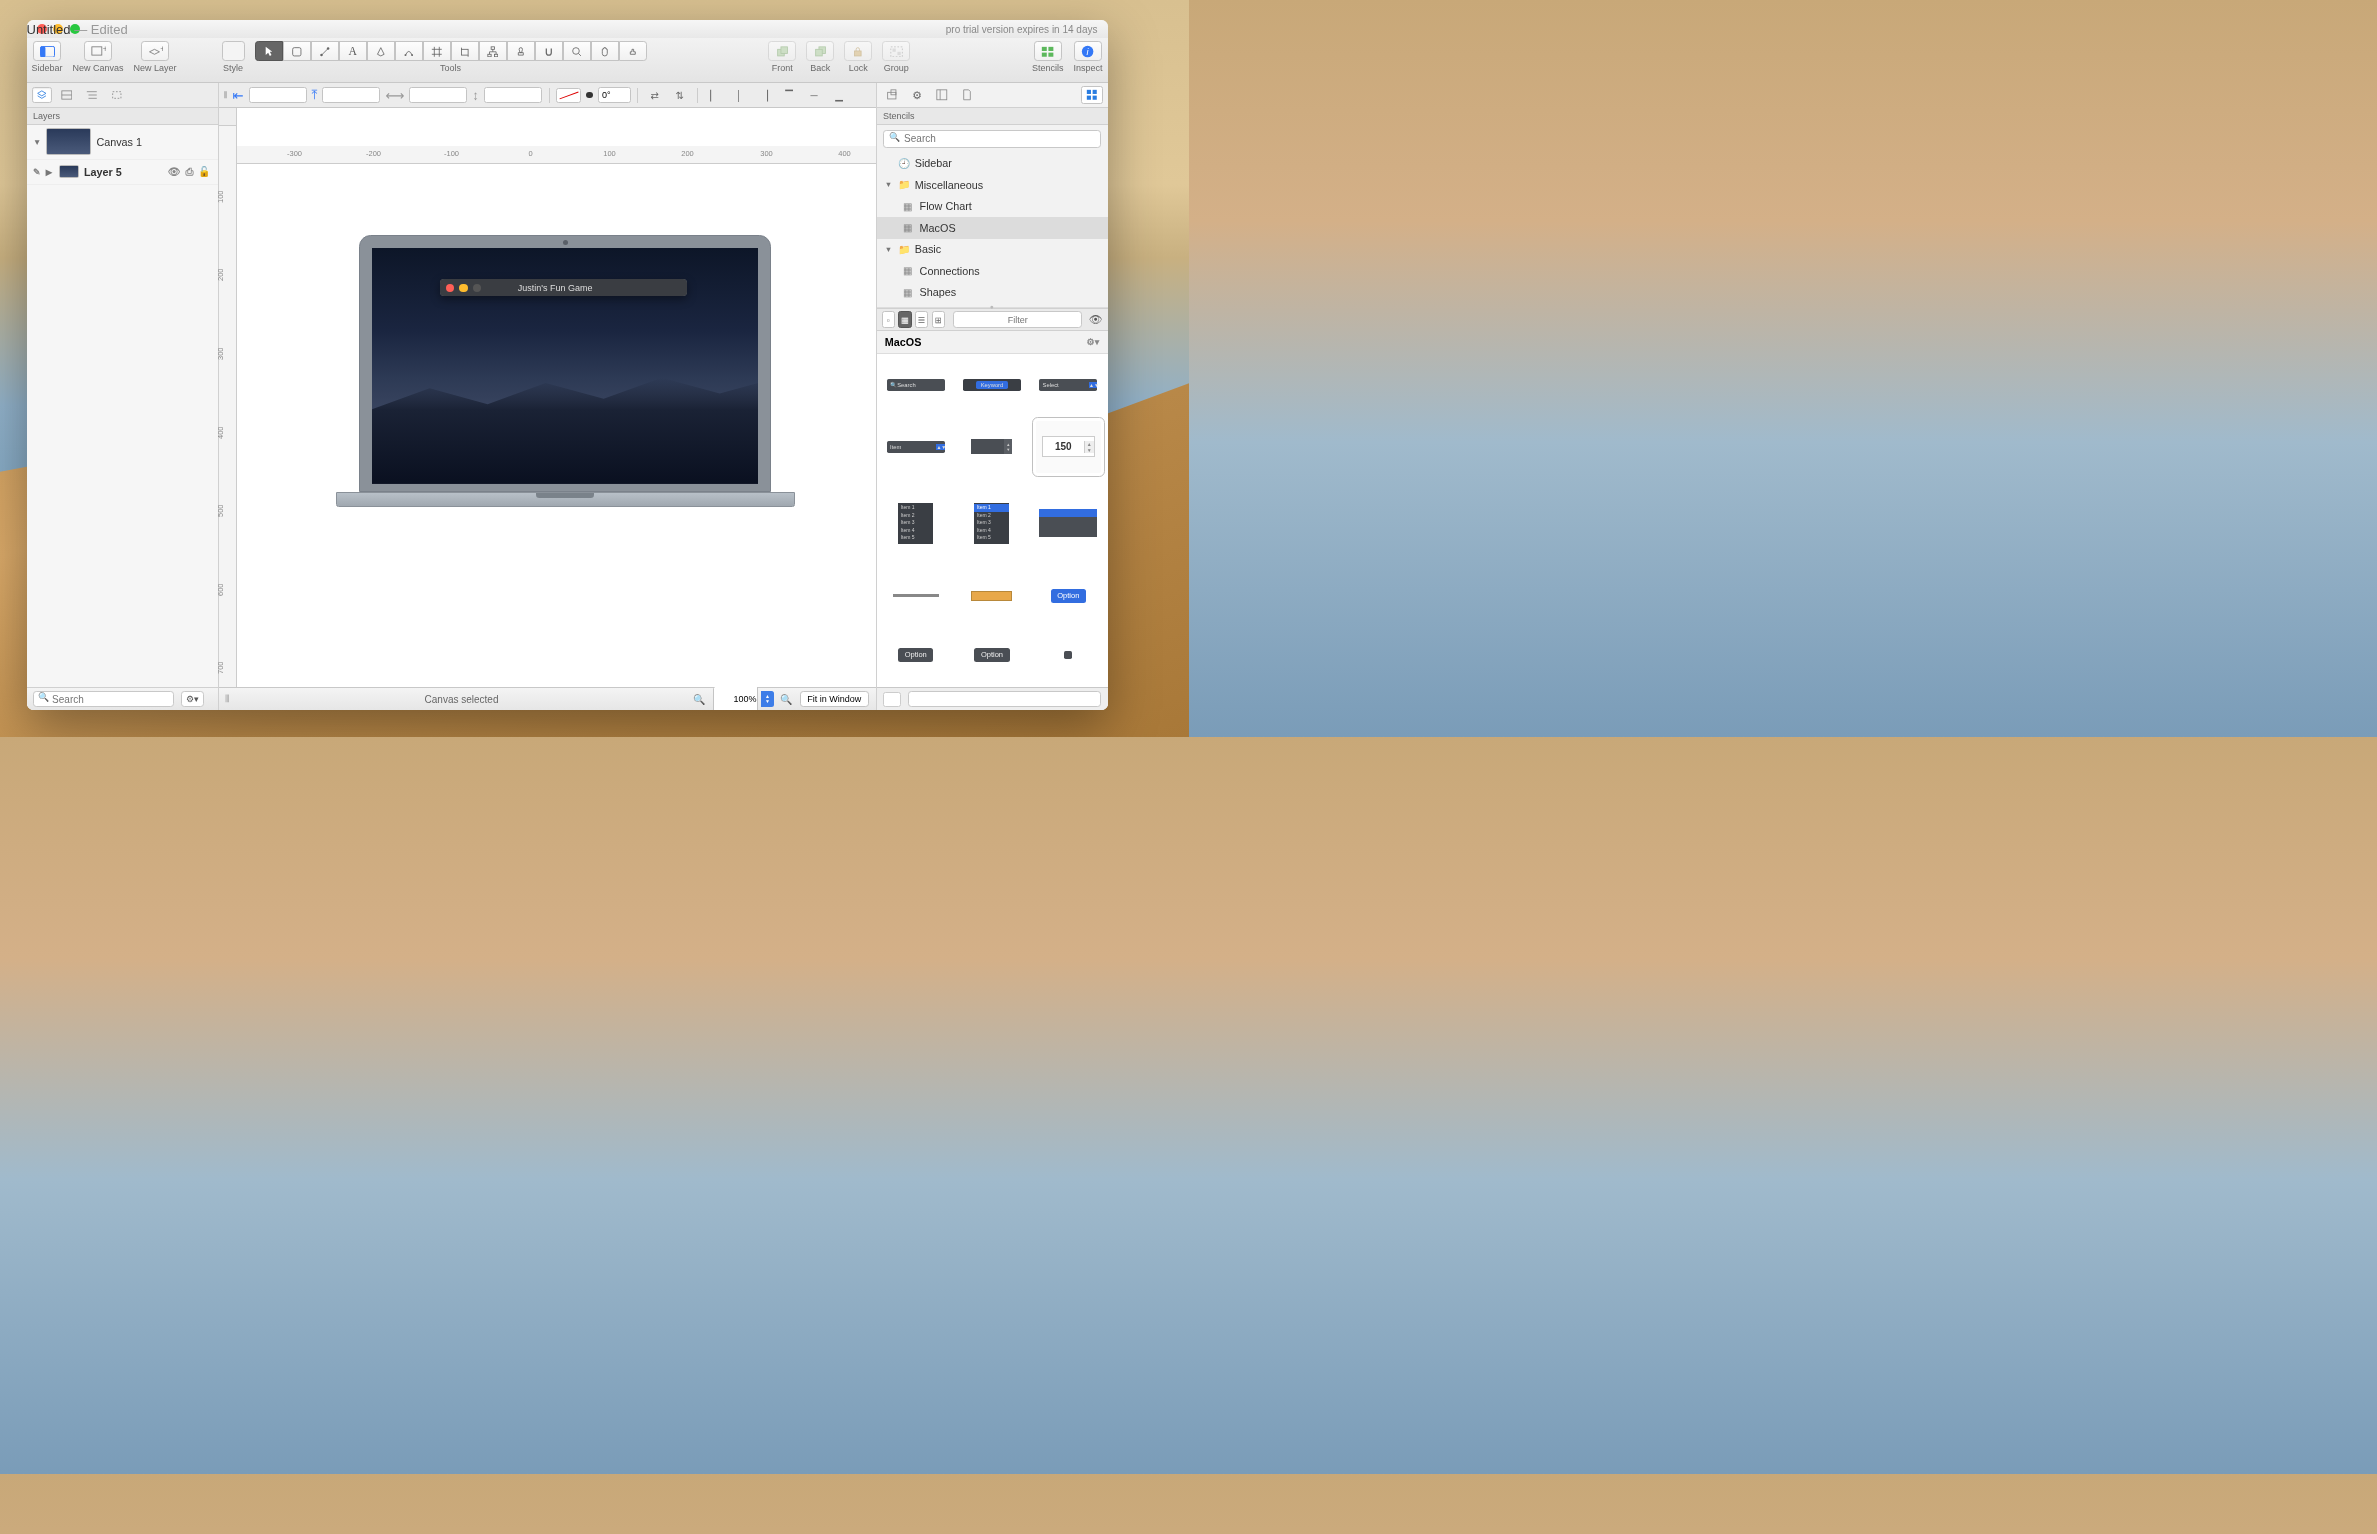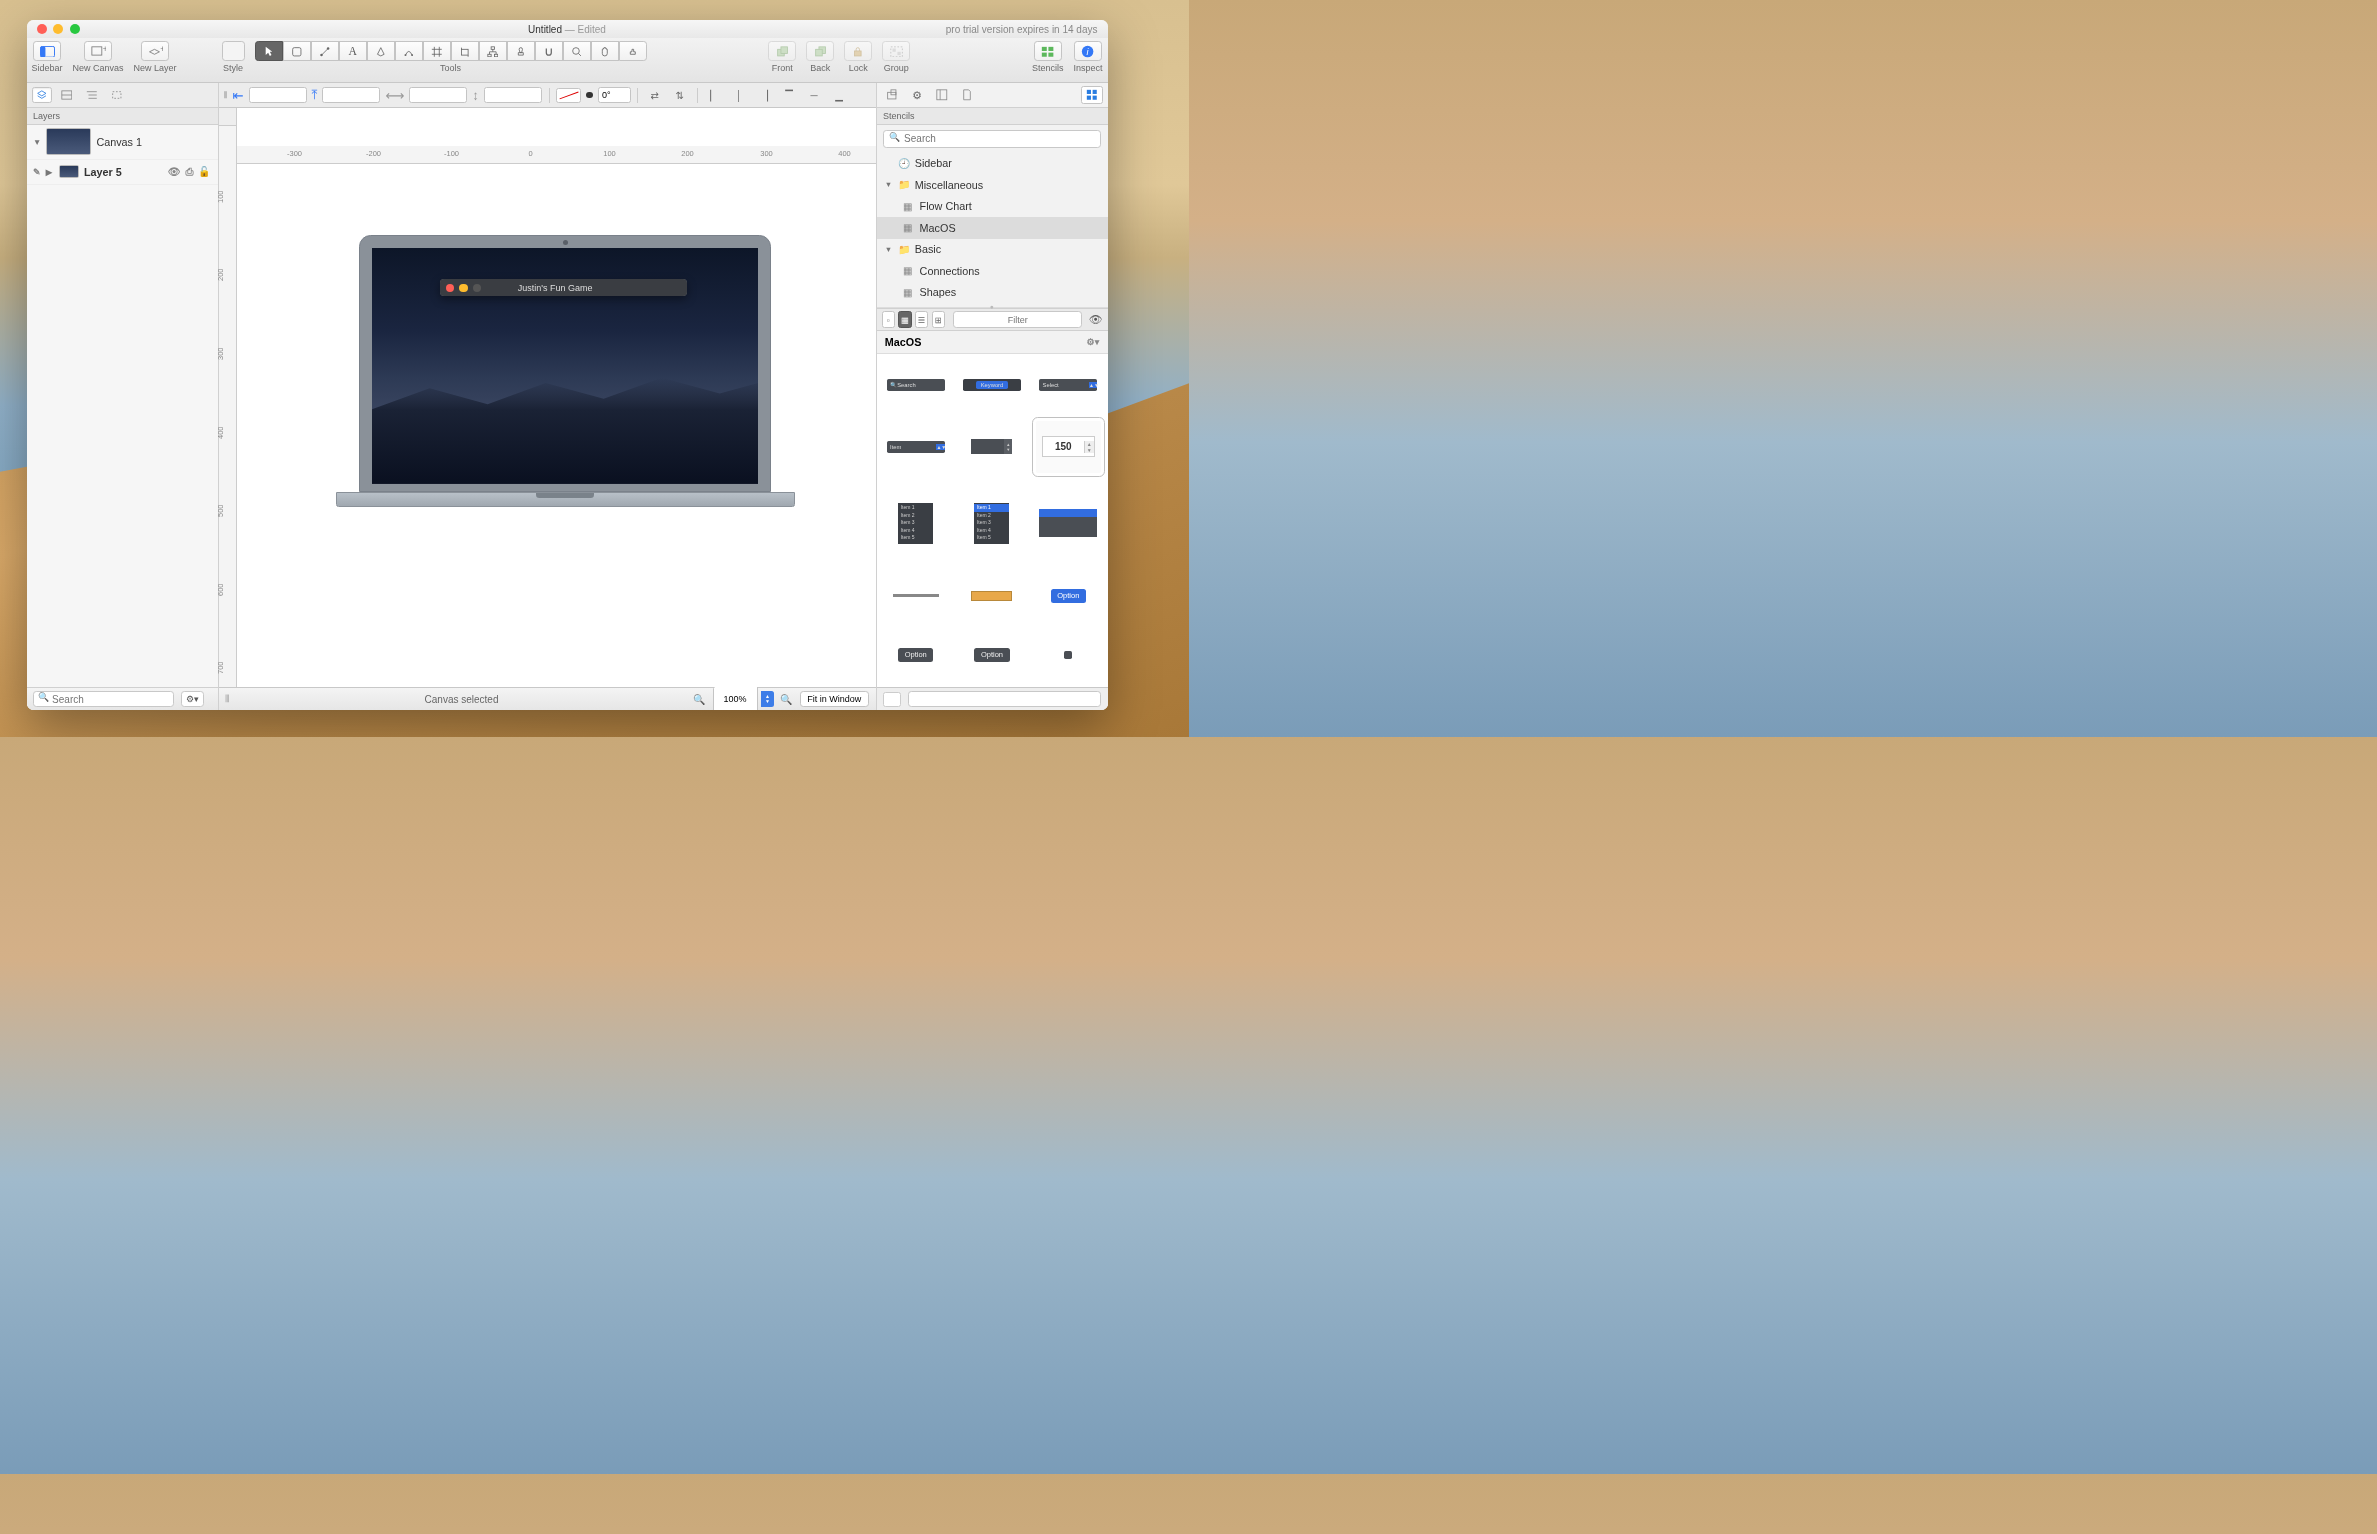--- a/index.html
+++ b/index.html
@@ -7,21 +7,21 @@
 .desert { position: absolute; inset: 0; background: linear-gradient(180deg, #d8c090 0%, #e0c898 25%, #c8b080 35%, #90b0c8 55%, #6090b0 100%); }
 .desert::before { content:''; position:absolute; left:0; right:0; bottom:0; height:60%; background: linear-gradient(160deg, #c89858 0%, #d8a868 30%, #b88848 60%, #a87838 100%); clip-path: polygon(0 40%, 20% 30%, 40% 45%, 60% 25%, 80% 40%, 100% 20%, 100% 100%, 0 100%); }
 
 .window { position: absolute; left: 26.5px; top: 20px; width: 1081px; height: 690px; background: #ececec; border-radius: 6.6px; box-shadow: 0 16.6px 50px rgba(0,0,0,0.35); overflow: hidden; display: flex; flex-direction: column; }
 
 
 .titlebar { height: 18px; display: flex; align-items: center; position: relative; background: linear-gradient(#f6f6f6,#e8e8e8); border-bottom: 0px; }
 .traffic { display: flex; gap: 6.6px; padding-left: 10px; }
 .tl { width: 10px; height: 10px; border-radius: 50%; }
 .tl.red { background:#ff5f57; } .tl.yellow{background:#febc2e;} .tl.green{background:#28c840;}
-.title { position: absolute; left:0; right:0; text-align:center; font-size:10px; color:#333; pointer-events:none;}
+.title { position: absolute; left:0; right:0; font-size:13px; color:#333; pointer-events:none;}
 .title .edited { color:#999; }
 .trial { position:absolute; right:10px; font-size:10px; color:#888; }
 
 
 .toolbar { height: 45px; background: linear-gradient(#f2f2f2,#e4e4e4); border-bottom:0.8px solid #c8c8c8; display:flex; align-items:flex-start; padding: 3.3px 5px 0 5px; gap: 10px; }
 .tb-group { display:flex; flex-direction:column; align-items:center; gap:1.7px; }
 .tb-group-label { font-size:9px; color:#6a6a6a; }
 .tb-buttons { display:flex; gap:0; }
 .tb-btn { width:28px; height:20px; background:linear-gradient(#fdfdfd,#f1f1f1); border:0.8px solid #c4c4c4; display:flex; align-items:center; justify-content:center; font-size:10.8px; color:#555; }
 .tb-btn:first-child { border-radius:3.3px 0 0 3.3px; }
@@ -142,21 +142,21 @@
 .st.selected-item { outline:1.7px solid #c0c0c0; outline-offset:3.3px; background:#fafafa; border-radius:1.7px;}
 
 
 .statusbar { height:23px; background:linear-gradient(#f4f4f4,#e6e6e6); border-top:0.8px solid #c8c8c8; display:flex; align-items:center; padding:0 6.6px; gap:6.6px; font-size:10px; color:#555;}
 .status-search { position:relative; }
 .status-search input { width:141px; height:16.6px; border:0.8px solid #c8c8c8; border-radius:3.3px; padding:0 5px 0 18px; font-size:10px; background:#fff; }
 .status-search::before { content:'🔍'; position:absolute; left:5px; top:1.7px; font-size:9px; color:#999;}
 .status-gear { width:23px; height:16.6px; border:0.8px solid #c8c8c8; border-radius:3.3px; background:#fff; display:flex; align-items:center; justify-content:center; font-size:9px;}
 .status-center { flex:1; text-align:center; color:#666; }
 .zoom-group { display:flex; align-items:center; gap:3.3px; }
-.zoom-input { width:45px; height:27px; border:0.8px solid #c4c4c4; background:#fff; font-size:9px; text-align:center; border-radius:2.5px 0 0 2.5px;}
+.zoom-input { width:45px; height:27px; border:0.8px solid #c4c4c4; background:#fff; font-size:9px; text-align:right; border-radius:2.5px 0 0 2.5px;}
 .zoom-arrow { width:13.2px; height:16.6px; background:#3d7de8; border-radius:0 2.5px 2.5px 0; display:flex; flex-direction:column; align-items:center; justify-content:center; color:#fff; font-size:5px; line-height:5px;}
 .fit-btn { height:16.6px; padding:0 6.6px; border:0.8px solid #c4c4c4; background:#fff; border-radius:3.3px; font-size:9px;}
 .sr-footer { height:23px; border-top:0.8px solid #c8c8c8; display:flex; align-items:center; padding:0 6.6px; gap:6.6px; background:#eee;}
 .sr-footer .sw { width:18px; height:15px; border:0.8px solid #ccc; background:#fff; border-radius:2.5px;}
 .sr-footer input { flex:1; height:16.6px; border:0.8px solid #c8c8c8; border-radius:3.3px; background:#fff;}
 
 svg { display:block; }
 </style>
 </head>
 <body>

